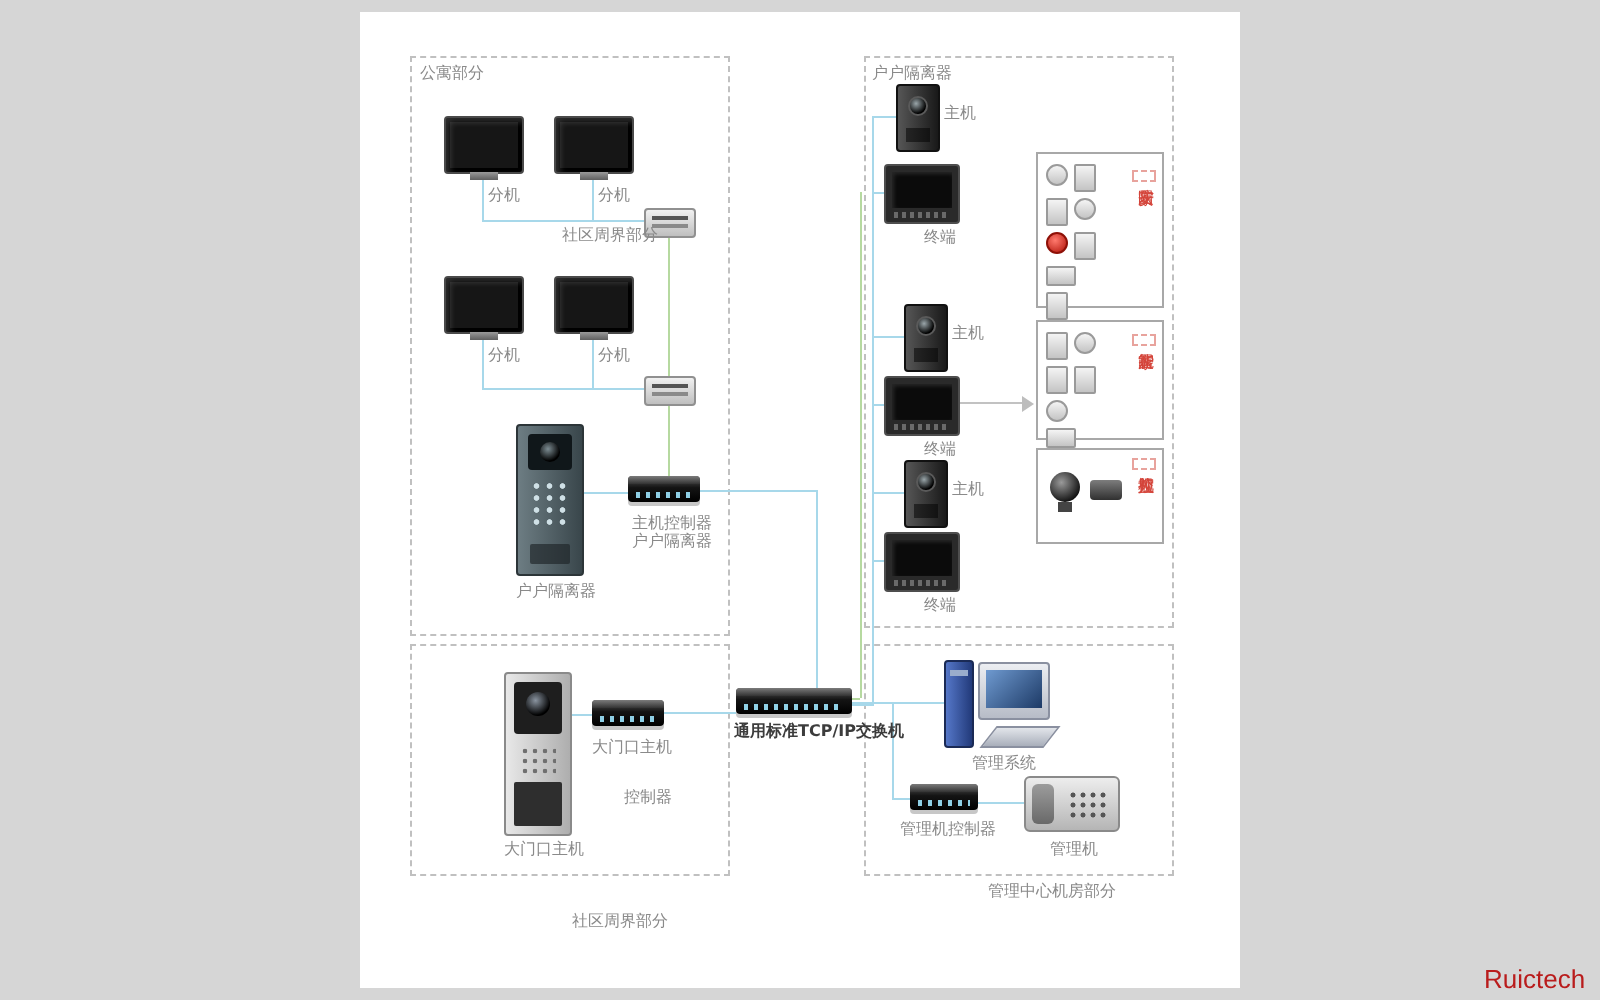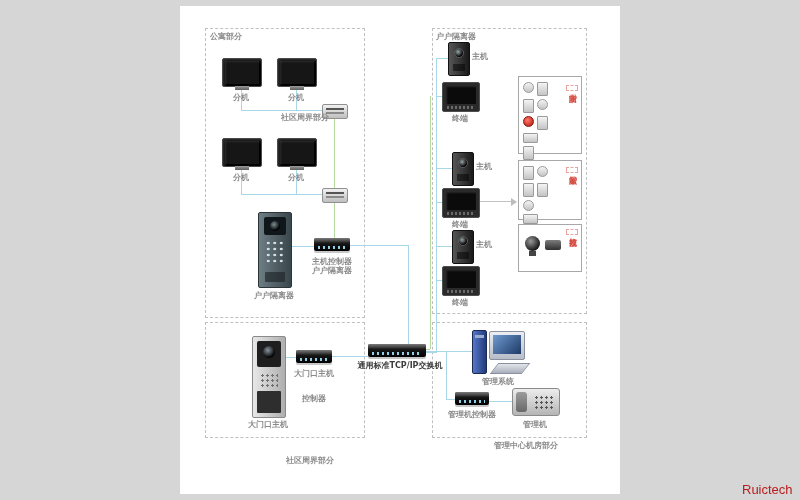--- a/index.html
+++ b/index.html
@@ -1,21 +1,21 @@
 <!DOCTYPE html>
 <html style="--line-cyan: #a7d8ea; --line-green: #b6d9a0; --label-red: #d4443a;"><head>
 <meta charset="utf-8">
 <style>
   html,body{margin:0;padding:0;}
   body{background:#d6d6d6;font-family:"DejaVu Sans","Liberation Sans",sans-serif;}
   .stage{position:relative;width:800px;height:500px;background:#d6d6d6;overflow:hidden;}
   .panel{position:absolute;left:180px;top:6px;width:440px;height:488px;background:#ffffff;}
   .dashed{position:absolute;border:1px dashed #c0c0c0;z-index:0;}
-  .lb{position:absolute;font-size:8px;color:#8a8a8a;z-index:3;white-space:nowrap;line-height:1.15;font-weight:bold;}
-  .lb.c{text-align:center;}
+  .lb{position:absolute;font-size:8px;color:#8a8a8a;z-index:3;white-space:nowrap;line-height:1.15;}
+  .lb.c{text-align:right;}
   .lb.bold{color:#3c3c3c;font-weight:bold;}
   .watermark{position:absolute;left:742px;top:482px;font-size:13px;color:#b91c1c;z-index:5;font-family:"Liberation Sans",sans-serif;}
   
   .ln{position:absolute;z-index:1;}
   .ln.c{background:var(--line-cyan,#a7d8ea);}
   .ln.g{background:var(--line-green,#b6d9a0);}
   .ln.gray{background:#c2c2c2;}
   .arrowhead{position:absolute;z-index:1;width:0;height:0;border-left:6px solid #bdbdbd;border-top:4px solid transparent;border-bottom:4px solid transparent;}
   
   .tv{position:absolute;width:38px;height:27px;background:#161616;border:1px solid #4a4a4a;border-radius:2px;box-shadow:inset 2px 2px 3px rgba(255,255,255,.18),inset 0 0 0 2px #000;z-index:2;}

